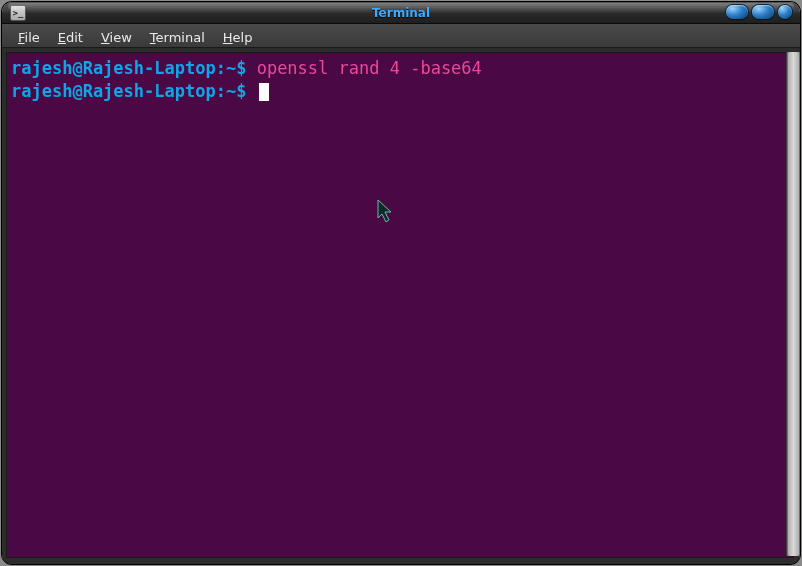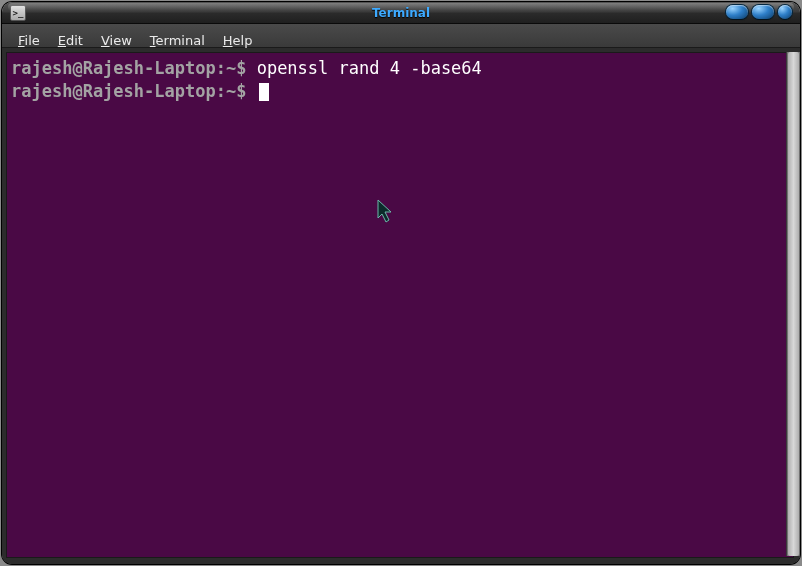--- a/index.html
+++ b/index.html
@@ -84,22 +84,22 @@
     .orb {
       width: 14px; height: 14px;
       border-radius: 50%;
       background: radial-gradient(circle at 30% 25%, #9ad4ff 0%, #2e7fc9 45%, #0a3a66 100%);
       box-shadow: inset 0 1px 1px rgba(255,255,255,0.5), 0 1px 1px rgba(0,0,0,0.6), 0 0 0 1px #052840;
     }
     .menubar {
       height: 24px;
       background: linear-gradient(to bottom, #4a4a4a, #3a3a3a);
       display: flex;
-      align-items: flex-start;
-      padding: 7px 8px;
+      align-items: flex-end;
+      padding: 0 8px;
       gap: 2px;
       border-bottom: 1px solid #1a1a1a;
     }
     .menu-item {
       color: #eaeaea;
       font-size: 13px;
       padding: 2px 8px;
       cursor: default;
     }
     .menu-item .ul { text-decoration: underline; }
@@ -115,22 +115,22 @@
       color: #ffffff;
       font-family: "DejaVu Sans Mono","Liberation Mono","Courier New",monospace;
       font-size: 17px;
       line-height: 1.35;
       padding: 4px 4px;
       overflow: hidden;
       position: relative;
       border: 1px solid #1a1a1a;
     }
     .line { white-space: pre; }
-    .prompt { color: #a3a3a3; font-weight: bold; }
-    .cmd { color: #ffffff; }
+    .prompt { color: #0ea5e9; font-weight: bold; }
+    .cmd { color: #ec4899; }
     .cursor-block {
       display: inline-block;
       width: 10px;
       height: 18px;
       background: #ffffff;
       vertical-align: text-bottom;
       margin-left: 2px;
     }
     .mouse-cursor {
       position: absolute;

